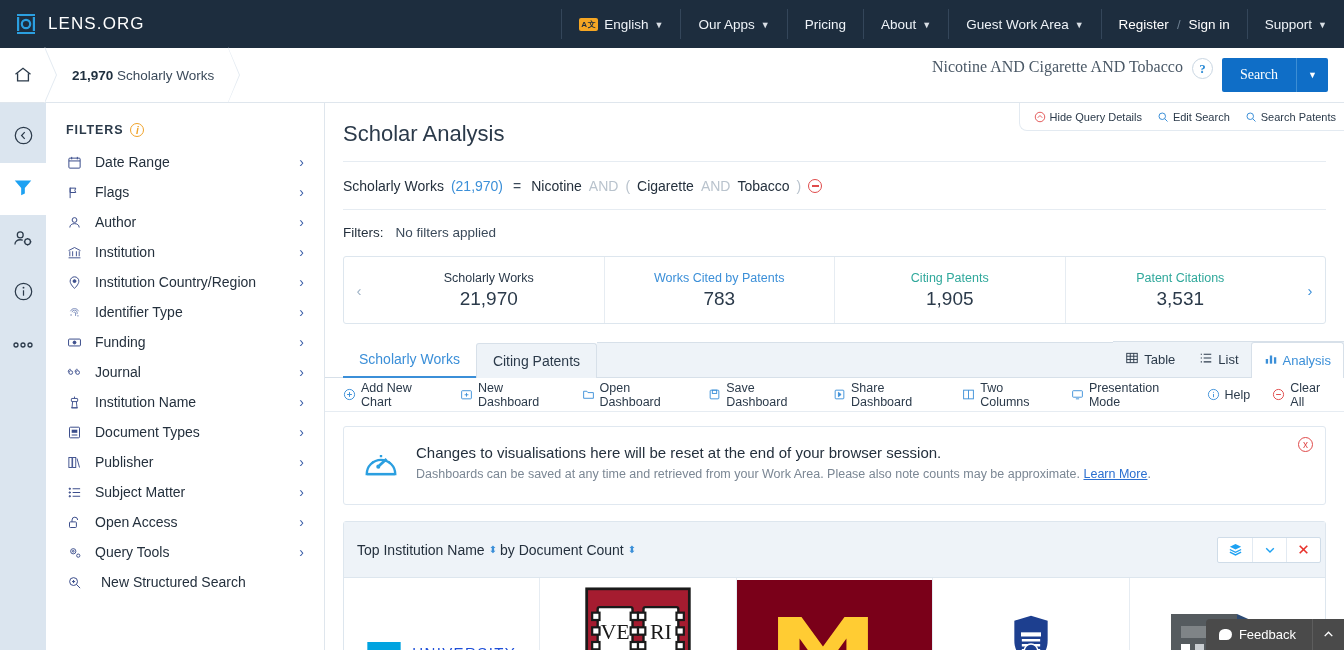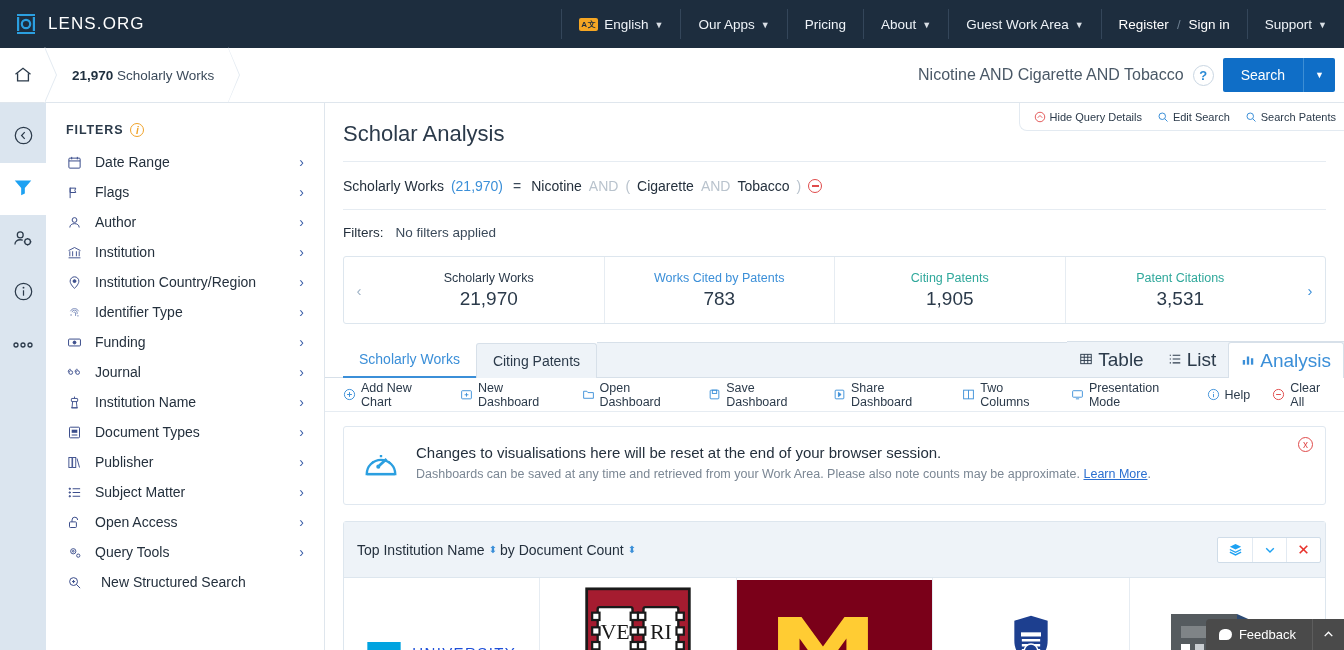--- a/index.html
+++ b/index.html
@@ -62,21 +62,21 @@
   }
   .crumb-item b { font-weight: 700; color: #20303f; }
   .crumb-tail {
     width: 0; height: 0; border-top: 28px solid transparent; border-bottom: 28px solid transparent;
     border-left: 12px solid #e3eaf1;
   }
   .crumb-tail2 {
     width: 0; height: 0; border-top: 27px solid transparent; border-bottom: 27px solid transparent;
     border-left: 11px solid #fff; margin-left: -12px;
   }
-  .search-area { margin-left: auto; display: flex; align-items: center; gap: 9px; padding-right: 9px; }
+  .search-area { margin-left: auto; display: flex; gap: 9px; padding-right: 16px; font-family: Liberation Serif, serif; }
   .search-text { font-size: 16px; color: #4a5866; }
   .qmark {
     width: 21px; height: 21px; border-radius: 50%; border: 1.5px solid #c9d6e2;
     display: flex; align-items: center; justify-content: center;
     color: #2b8bd6; font-size: 13px; font-weight: bold; cursor: pointer;
   }
   .search-btn {
     display: flex; align-items: stretch; border-radius: 2px; overflow: hidden; cursor: pointer;
   }
   .search-btn .main {
@@ -189,21 +189,21 @@
   .tab.inactive {
     color: #2b3a4a; background: #eef3f8; border: 1px solid #d7e0e9; border-bottom: none;
     border-top-left-radius: 3px; border-top-right-radius: 3px; height: 35px;
   }
   .tab-spacer { flex: 1; background: #eef3f8; height: 35px; border-top: 1px solid #d7e0e9;
     border-bottom: none; }
   .viewtabs { display: flex; align-items: flex-end; height: 36px; background: #eef3f8;
     border-top: 1px solid #d7e0e9; }
   .vtab {
     padding: 0 12px; height: 35px; display: flex; align-items: center; gap: 5px;
-    font-size: 19px; color: #2b3a4a; cursor: pointer;
+    font-size: 13px; color: #2b3a4a; cursor: pointer;
   }
   .vtab.active {
     background: #fff; color: #3b8fd8; border: 1px solid #d7e0e9; border-bottom: none;
     height: 36px; position: relative; top: 1px;
     border-top-left-radius: 3px; border-top-right-radius: 3px; justify-content: space-between;
   }
 
   
   .toolbar {
     display: flex; align-items: center; height: 34px; padding: 0 12px 0 18px; gap: 0;

